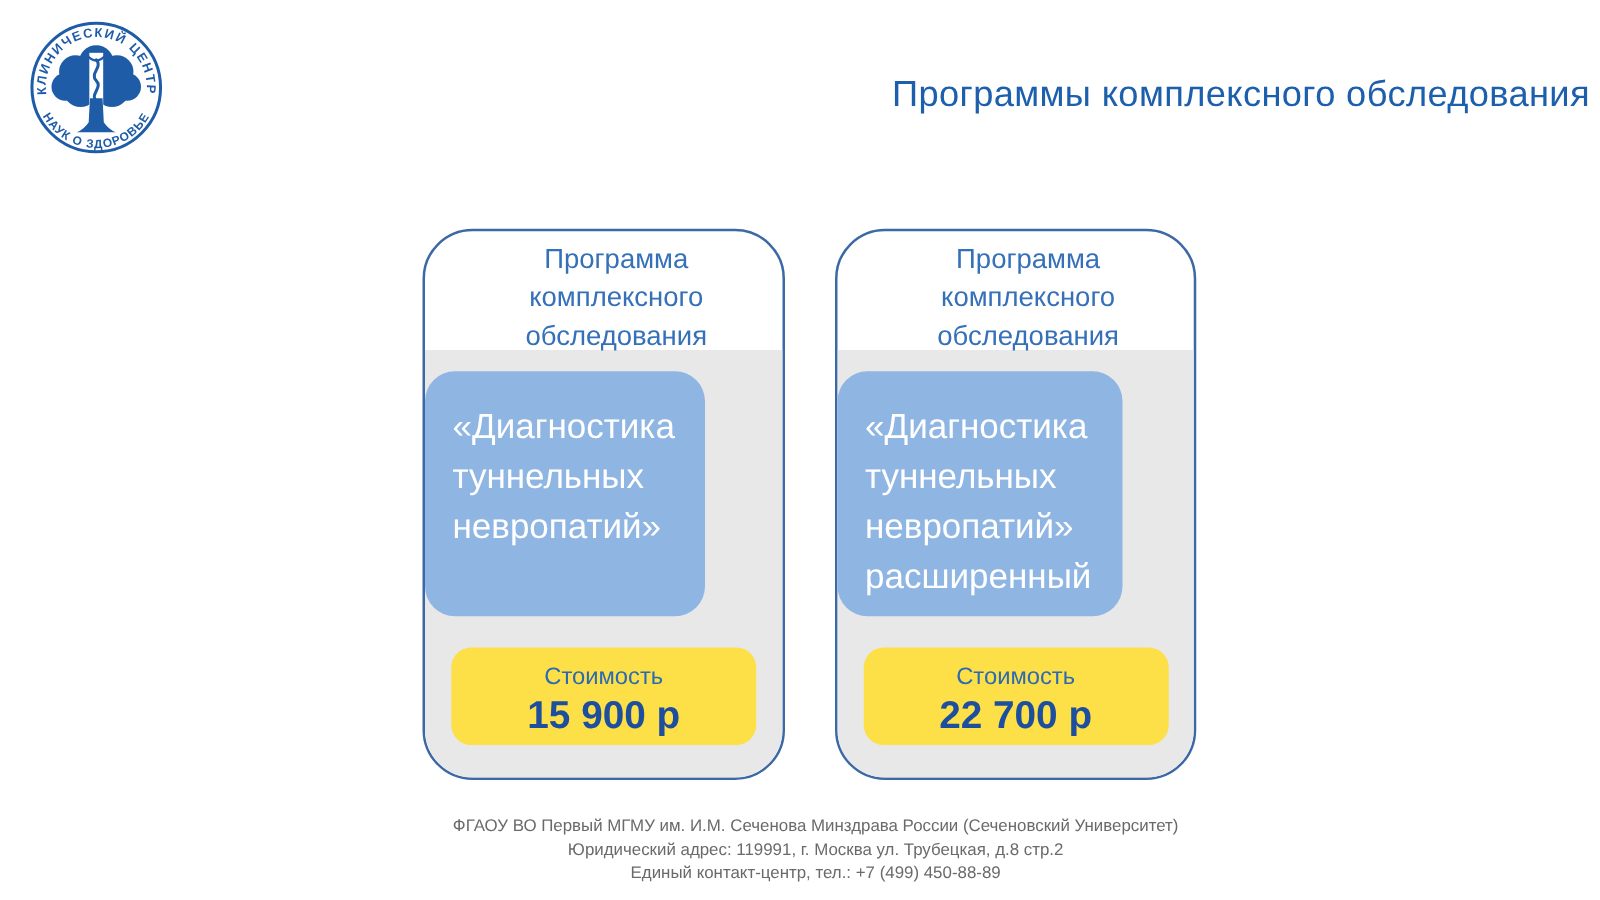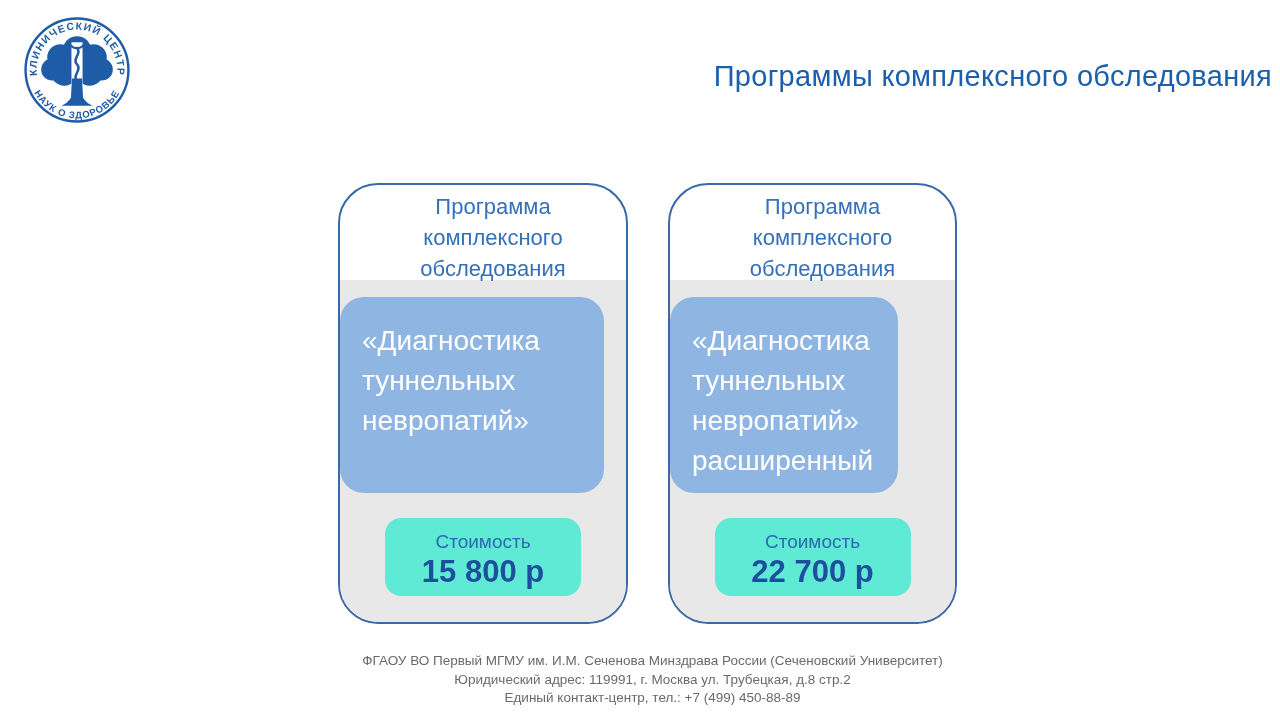--- a/index.html
+++ b/index.html
@@ -68,29 +68,29 @@
     left: 0; top: 112px;
     height: 196px;
     box-sizing: border-box;
     background: #8FB5E3;
     border-radius: 24px;
     padding: 24px 14px 0 22px;
     color: #ffffff;
     font-size: 28px;
     line-height: 40px;
   }
-  .card--1 .program-box { width: 264px; }
+  .card--1 .program-box { width: 224px; }
   .card--2 .program-box { width: 228px; }
 
   .price-box {
     position: absolute;
     left: 50%; top: 333px;
     transform: translateX(-50%);
-    width: 196px; height: 78px;
-    background: #5eead4;
+    width: 244px; height: 78px;
+    background: #fde047;
     border-radius: 16px;
     text-align: center;
   }
   .price-label {
     margin-top: 13px;
     font-size: 19px;
     color: #2E6AB2;
   }
   .price-value {
     margin-top: 1px;
@@ -144,21 +144,21 @@
   </svg>
 
   <h1 class="slide-title">Программы комплексного обследования</h1>
 
   <div class="card card--1">
     <div class="card-header">Программа комплексного обследования</div>
     <div class="card-grey-panel"></div>
     <div class="program-box">«Диагностика туннельных невропатий»</div>
     <div class="price-box">
       <div class="price-label">Стоимость</div>
-      <div class="price-value">15 800 р</div>
+      <div class="price-value">15 900 р</div>
     </div>
   </div>
 
   <div class="card card--2">
     <div class="card-header">Программа комплексного обследования</div>
     <div class="card-grey-panel"></div>
     <div class="program-box">«Диагностика туннельных невропатий» расширенный</div>
     <div class="price-box">
       <div class="price-label">Стоимость</div>
       <div class="price-value">22 700 р</div>

